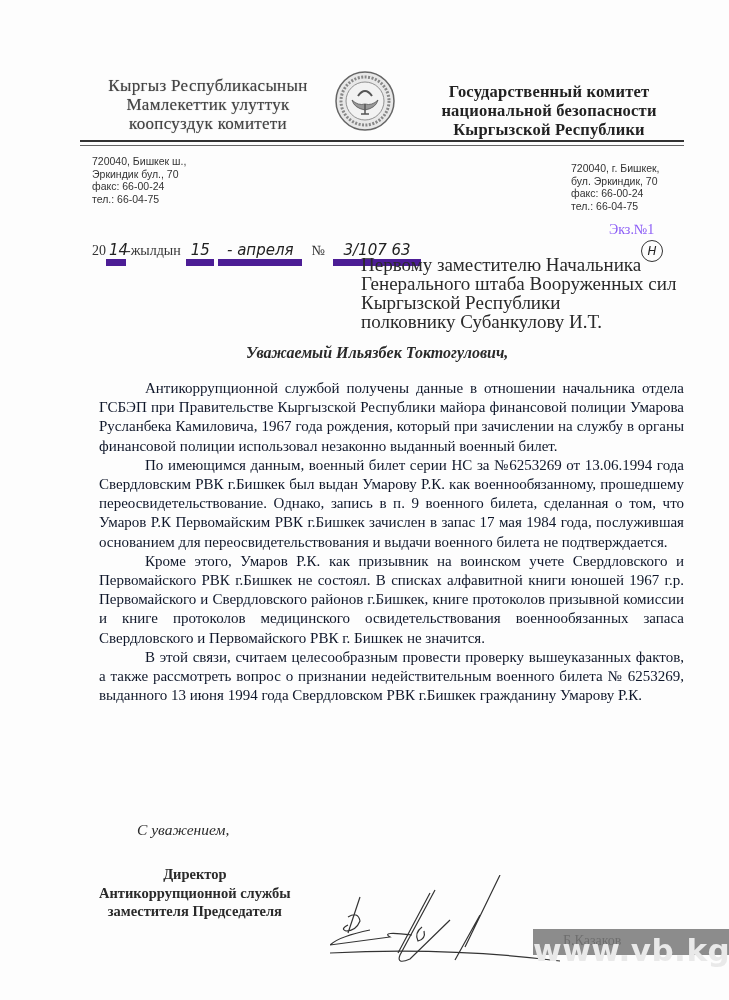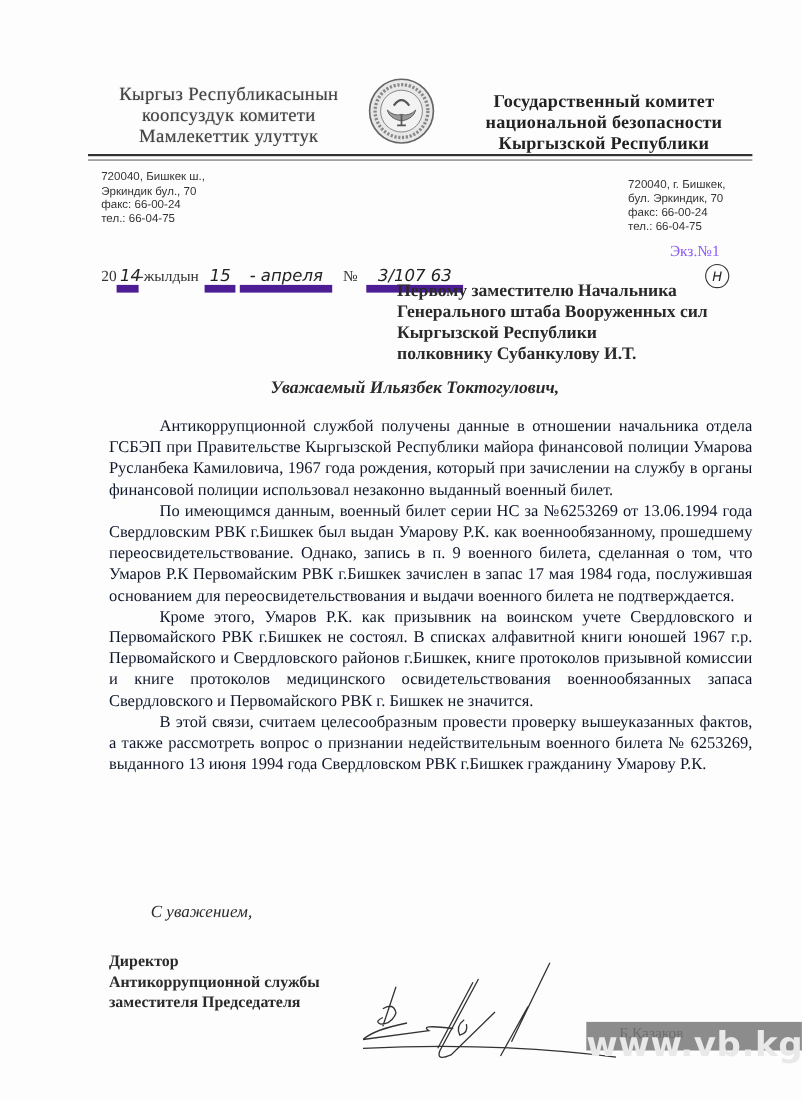--- a/index.html
+++ b/index.html
@@ -28,45 +28,45 @@
   .hw-year { width: 14px; }
   .hw-day { width: 22px; margin-left: 2px; }
   .hw-month { width: 78px; margin-left: 4px; margin-top: 24px; }
   .hw-num { width: 82px; margin-left: 8px; }
   .copy { left: 609px; top: 222px; font-size: 14px; color: #8b5cf6; }
   .circled {
     left: 641px; top: 240px; width: 20px; height: 20px; border: 1.5px solid #333; border-radius: 50%;
     font-family: "DejaVu Sans", sans-serif; font-style: italic; font-size: 12px; text-align: center; line-height: 20px; color: #222;
   }
   .addressee {
-    left: 361px; top: 255px; font-size: 16px; line-height: 19px; font-weight: bold; color: #2a2a2a;
+    left: 361px; top: 255px; font-size: 19px; line-height: 19px; font-weight: normal; color: #2a2a2a;
   }
   .salutation { left: 246px; top: 344px; font-size: 16px; font-style: italic; font-weight: bold; color: #2a2a2a; text-align: center; }
   .body {
     left: 99px; top: 379px; width: 585px; font-size: 15px; line-height: 19.2px; color: #0f172a;
     text-align: justify;
   }
   .body p { margin: 0; text-indent: 46px; }
   .regards { left: 137px; top: 821px; font-size: 15.5px; font-style: italic; color: #2a2a2a; }
-  .sig-block { left: 99px; top: 865px; font-size: 14.5px; line-height: 18.5px; font-weight: bold; color: #2a2a2a; }
+  .sig-block { left: 99px; top: 865px; font-size: 14.5px; line-height: 18.5px; font-weight: bold; color: #2a2a2a; text-align: center; }
   .signature { left: 330px; top: 875px; width: 240px; height: 100px; }
   .signer { left: 563px; top: 933px; font-size: 14px; color: #333; }
   .watermark {
     left: 533px; top: 929px; width: 196px; height: 26px; background: rgba(120,120,120,0.85);
     font-family: "DejaVu Sans", sans-serif; font-weight: bold; font-size: 31px; color: #e9e9e9;
     text-align: center; line-height: 42px; letter-spacing: 0.5px;
   }
 </style>
 </head>
 <body>
 
 <div class="abs hdr-left">
   <div>Кыргыз Республикасынын</div>
+  <div>Мамлекеттик улуттук</div>
   <div>коопсуздук комитети</div>
-  <div>Мамлекеттик улуттук</div>
 </div>
 
 <div class="abs emblem">
   <svg width="62" height="62" viewBox="0 0 62 62">
     <circle cx="31" cy="31" r="29" fill="#e8e8e8" stroke="#666" stroke-width="1.5"></circle>
     <circle cx="31" cy="31" r="24" fill="none" stroke="#888" stroke-width="3" stroke-dasharray="2 1.5"></circle>
     <circle cx="31" cy="31" r="19" fill="#f2f2f2" stroke="#777" stroke-width="0.8"></circle>
     <path d="M24 26 q7 -10 14 0" fill="none" stroke="#555" stroke-width="2"></path>
     <path d="M18 30 q6 6 13 4 q7 2 13 -4 q-2 8 -13 10 q-11 -2 -13 -10z" fill="#999" stroke="#555" stroke-width="0.8"></path>
     <path d="M31 34 v10 M27 44 h8" stroke="#555" stroke-width="1.5"></path>

